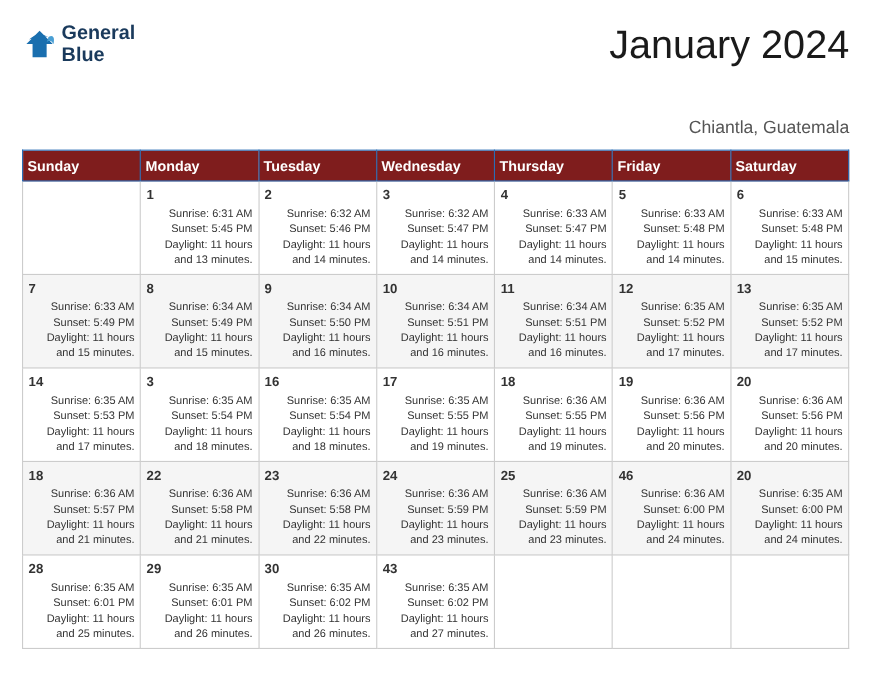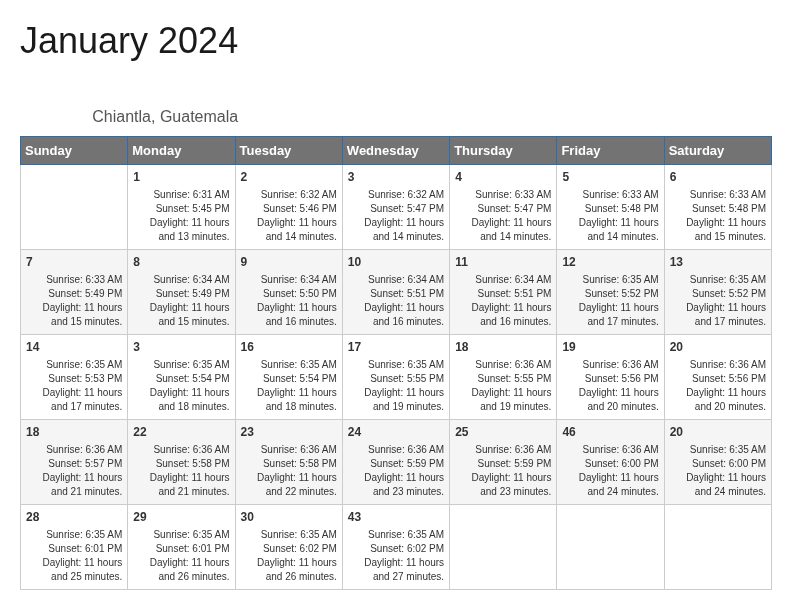--- a/index.html
+++ b/index.html
@@ -43,21 +43,21 @@
       font-size: 16px;
       color: #555;
       margin-top: 46px;
     }
     table {
       width: 100%;
       border-collapse: collapse;
       font-size: 11px;
     }
     thead tr th {
-      background-color: #737373;
+      background-color: #7f1d1d;
       color: white;
       padding: 6px 4px;
       text-align: left;
       font-size: 13px;
       font-weight: bold;
       border: 1px solid #2a6db5;
     }
     tbody tr td {
       vertical-align: top;
       padding: 4px 5px;
@@ -86,20 +86,34 @@
       text-align: right;
     }
     .empty-cell {
       background-color: #fff !important;
     }
   </style>
 </head>
 <body>
 
 <div class="header">
+  <div class="logo">
+    <svg class="logo-icon" viewBox="0 0 40 40">
+      <rect x="0" y="0" width="40" height="40" fill="white"></rect>
+      <polygon points="20,5 35,20 28,20 28,35 12,35 12,20 5,20" fill="#1a6faf"></polygon>
+      <polygon points="20,2 38,22 28,22 28,38 12,38 12,22 2,22" fill="none" stroke="#1a6faf" stroke-width="0"></polygon>
+
+      <path d="M8 15 Q18 5 30 12 Q22 10 18 18 Q14 12 8 15Z" fill="#1a6faf"></path>
+      <path d="M30 12 Q38 8 36 20 Q32 14 28 18 Q30 14 30 12Z" fill="#4a9fd4"></path>
+    </svg>
+    <div class="logo-text">
+      <span>General</span><br>
+      <span>Blue</span>
+    </div>
+  </div>
   <div class="title-block">
     <div class="month-title">January 2024</div>
     <div class="subtitle">Chiantla, Guatemala</div>
   </div>
 </div>
 
 <table>
   <thead>
     <tr>
     <th>Sunday</th>

